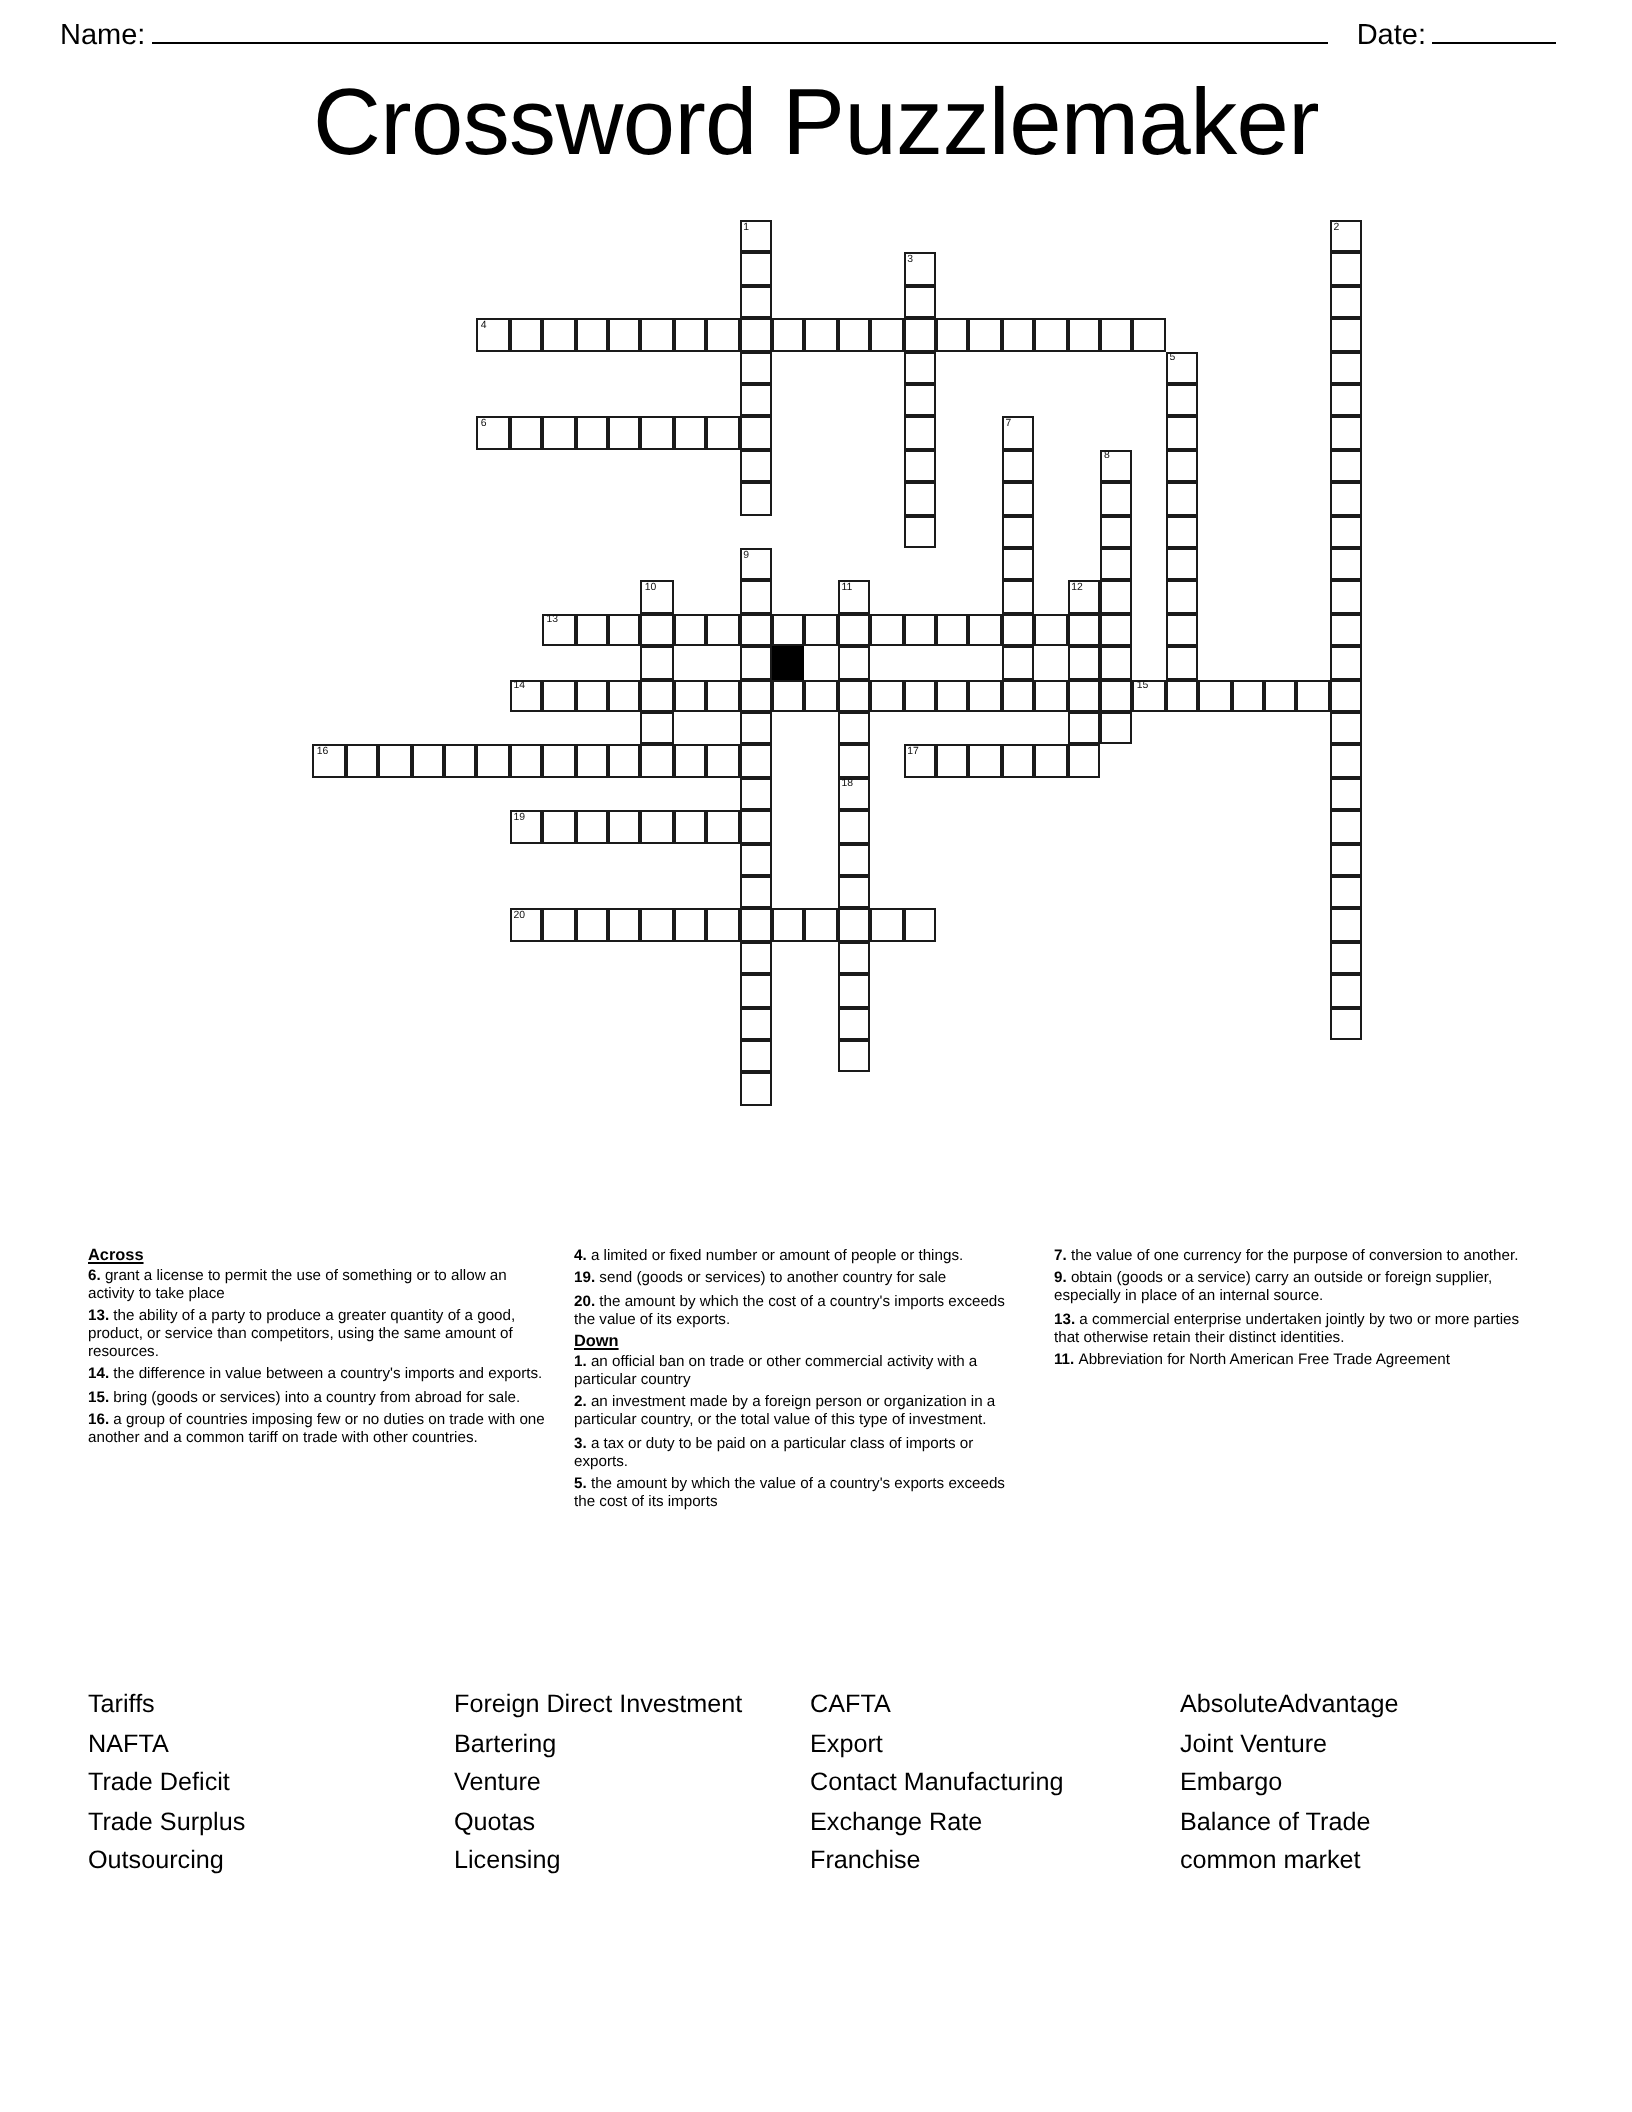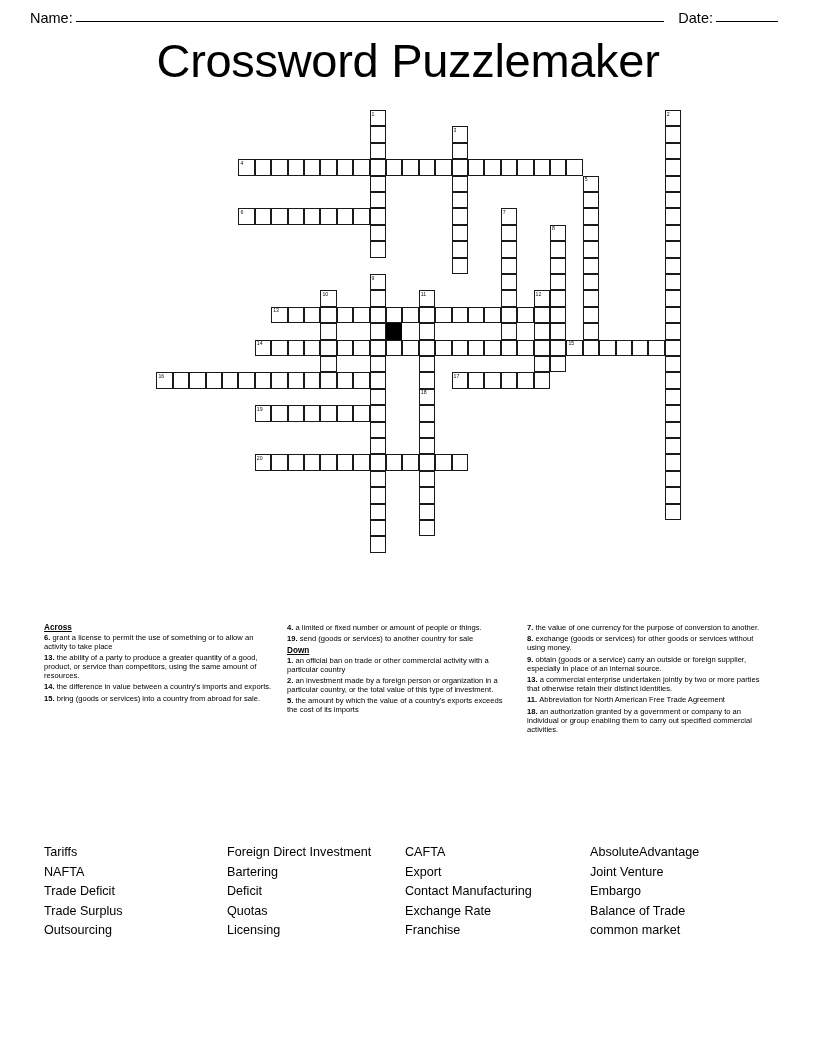--- a/index.html
+++ b/index.html
@@ -408,58 +408,59 @@
   </div>
 
 <div id="clues">
   <div class="clue-col col1">
     <span class="clue-head">Across</span>
     <div id="col1-list">
         <div class="clue-item"><b>6. </b><span>grant a license to permit the use of something or to allow an activity to take place</span></div>
         <div class="clue-item"><b>13. </b><span>the ability of a party to produce a greater quantity of a good, product, or service than competitors, using the same amount of resources.</span></div>
         <div class="clue-item"><b>14. </b><span>the difference in value between a country's imports and exports.</span></div>
         <div class="clue-item"><b>15. </b><span>bring (goods or services) into a country from abroad for sale.</span></div>
+        <div class="clue-item"><b>16. </b><span>a group of countries imposing few or no duties on trade with one another and a common tariff on trade with other countries.</span></div>
       </div>
   </div>
   <div class="clue-col col2">
     <div id="col2-across">
         <div class="clue-item"><b>4. </b><span>a limited or fixed number or amount of people or things.</span></div>
         <div class="clue-item"><b>19. </b><span>send (goods or services) to another country for sale</span></div>
+        <div class="clue-item"><b>20. </b><span>the amount by which the cost of a country's imports exceeds the value of its exports.</span></div>
       </div>
     <span class="clue-head">Down</span>
     <div id="col2-down">
         <div class="clue-item"><b>1. </b><span>an official ban on trade or other commercial activity with a particular country</span></div>
         <div class="clue-item"><b>2. </b><span>an investment made by a foreign person or organization in a particular country, or the total value of this type of investment.</span></div>
+        <div class="clue-item"><b>3. </b><span>a tax or duty to be paid on a particular class of imports or exports.</span></div>
         <div class="clue-item"><b>5. </b><span>the amount by which the value of a country's exports exceeds the cost of its imports</span></div>
       </div>
   </div>
   <div class="clue-col col3">
     <div id="col3-list">
         <div class="clue-item"><b>7. </b><span>the value of one currency for the purpose of conversion to another.</span></div>
-        <div class="clue-item"><b>8. </b><span>exchange (goods or services) for other goods or services without using money.</span></div>
         <div class="clue-item"><b>9. </b><span>obtain (goods or a service) carry an outside or foreign supplier, especially in place of an internal source.</span></div>
         <div class="clue-item"><b>13. </b><span>a commercial enterprise undertaken jointly by two or more parties that otherwise retain their distinct identities.</span></div>
         <div class="clue-item"><b>11. </b><span>Abbreviation for North American Free Trade Agreement</span></div>
-        <div class="clue-item"><b>18. </b><span>an authorization granted by a government or company to an individual or group enabling them to carry out specified commercial activities.</span></div>
       </div>
   </div>
 </div>
 
 <div id="wordbank">
   <div class="wb-grid" id="wb-grid">
       <div class="wb-item">Tariffs</div>
       <div class="wb-item">Foreign Direct Investment</div>
       <div class="wb-item">CAFTA</div>
       <div class="wb-item">AbsoluteAdvantage</div>
       <div class="wb-item">NAFTA</div>
       <div class="wb-item">Bartering</div>
       <div class="wb-item">Export</div>
       <div class="wb-item">Joint Venture</div>
       <div class="wb-item">Trade Deficit</div>
-      <div class="wb-item">Deficit</div>
+      <div class="wb-item">Venture</div>
       <div class="wb-item">Contact Manufacturing</div>
       <div class="wb-item">Embargo</div>
       <div class="wb-item">Trade Surplus</div>
       <div class="wb-item">Quotas</div>
       <div class="wb-item">Exchange Rate</div>
       <div class="wb-item">Balance of Trade</div>
       <div class="wb-item">Outsourcing</div>
       <div class="wb-item">Licensing</div>
       <div class="wb-item">Franchise</div>
       <div class="wb-item">common market</div>

